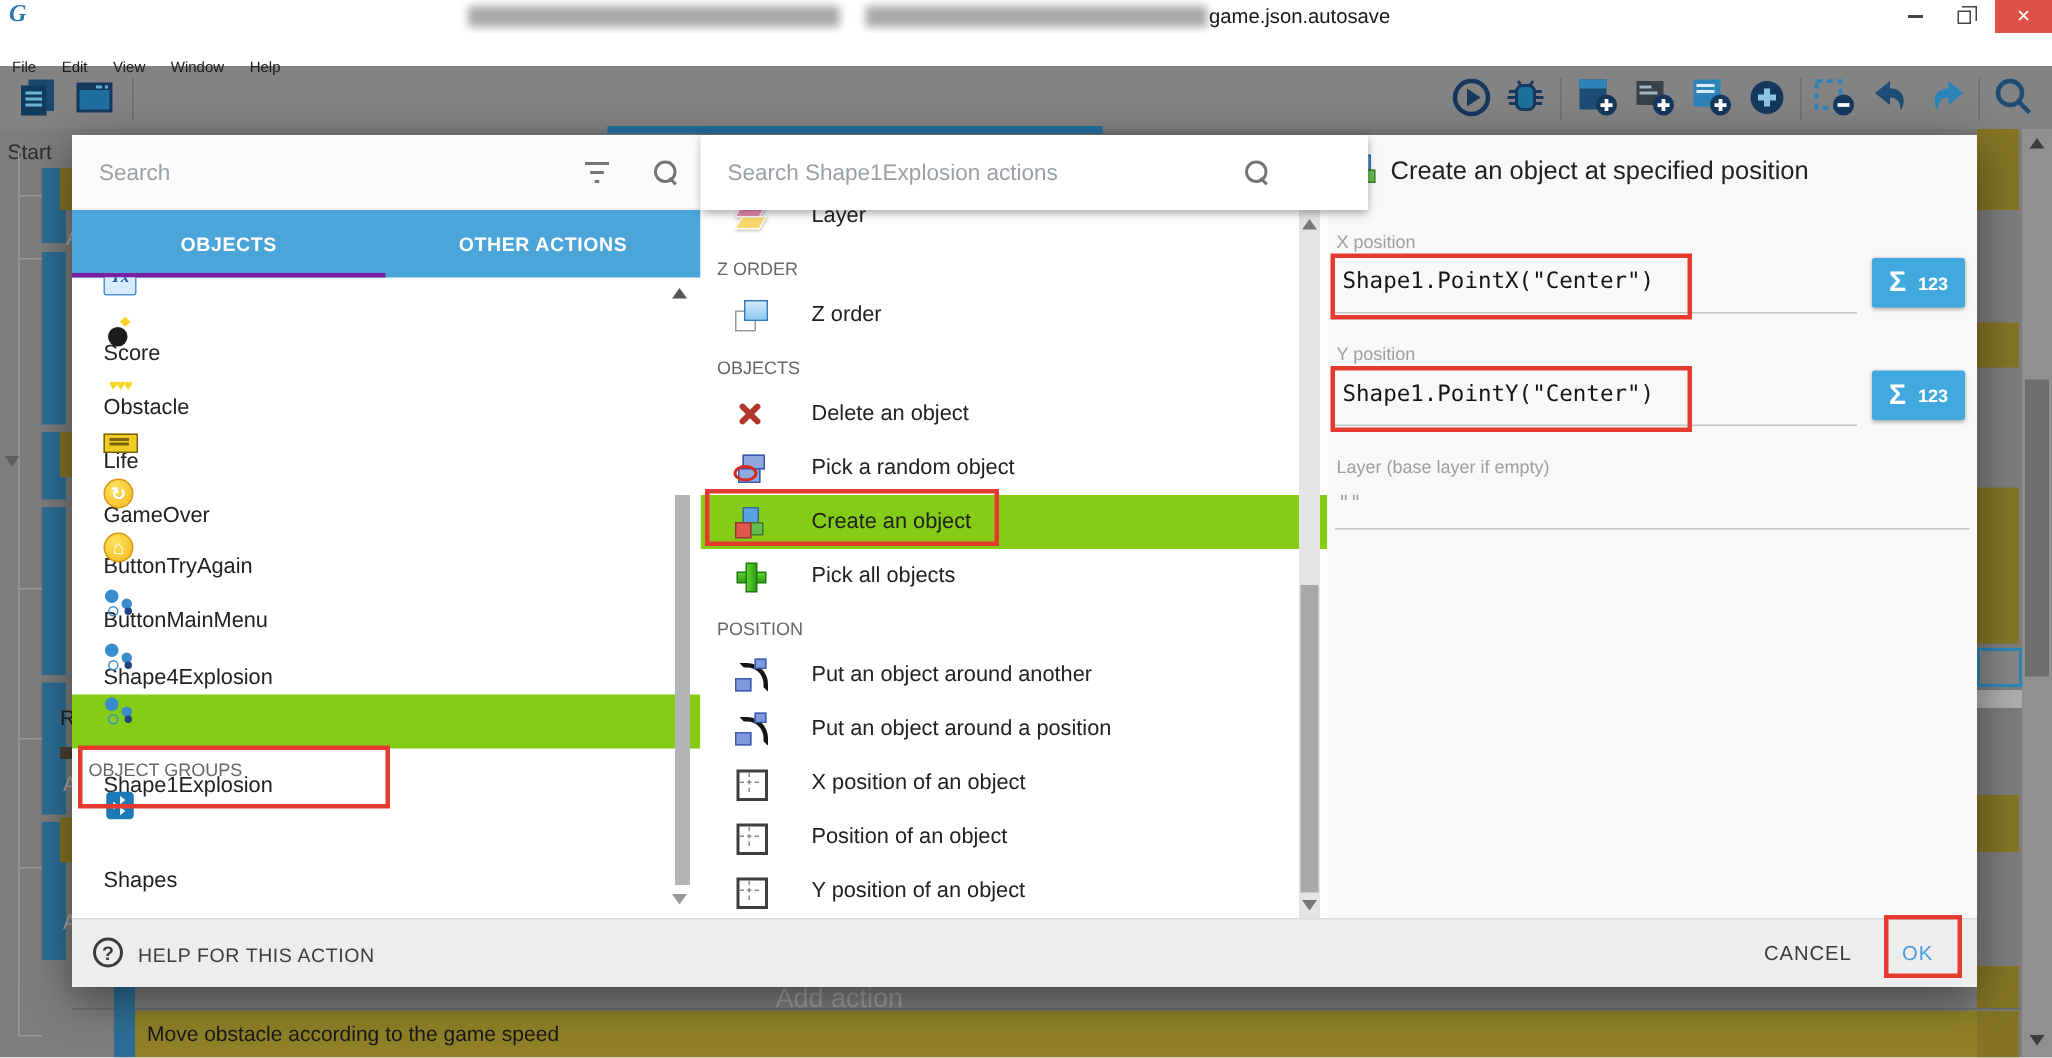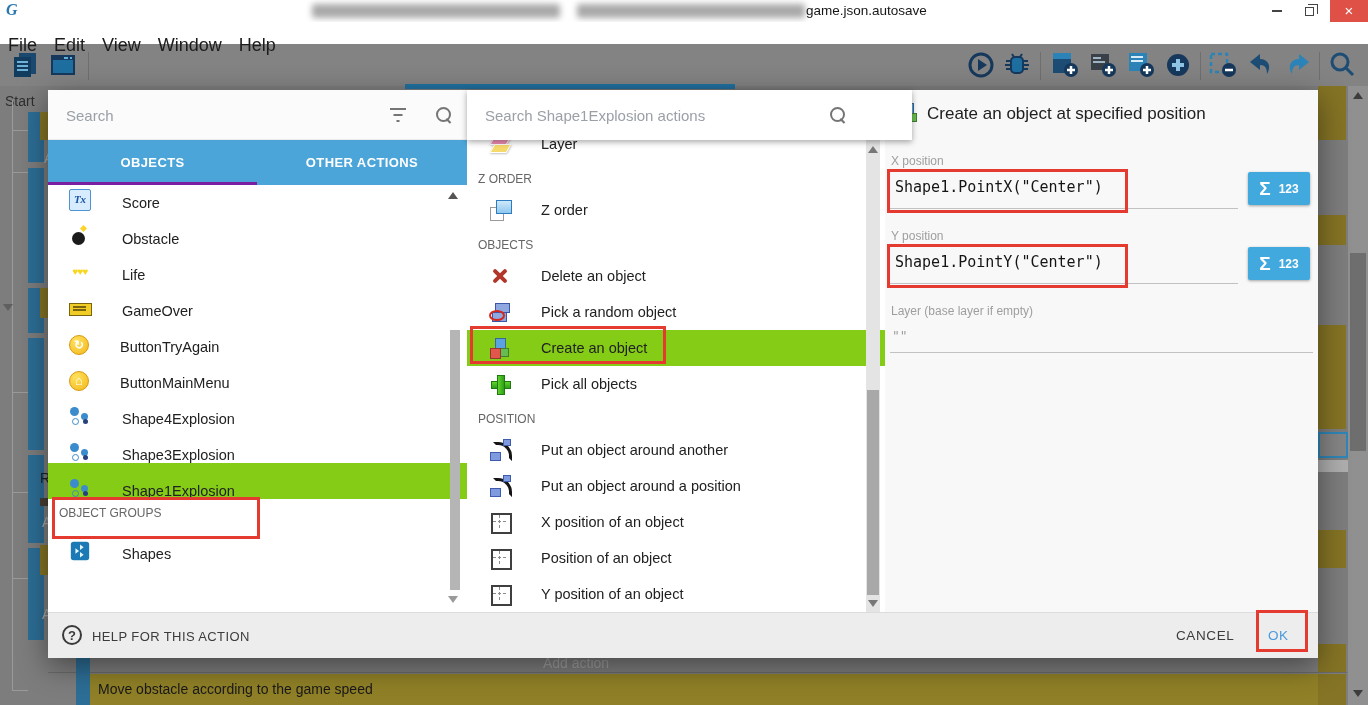--- a/index.html
+++ b/index.html
@@ -17,37 +17,37 @@
   .title-text { left:806px; top:3px; font-size:13.5px; color:#161616; }
   .winbtn { top:0; width:30px; height:22px; display:flex; align-items:center; justify-content:center; }
   .btn-min span { width:10px; height:2px; background:#444; display:block; }
   .btn-max span { width:9px; height:9px; border:1.5px solid #444; display:block; position:relative; }
   .btn-max span::before { content:""; position:absolute; left:2px; top:-4px; width:9px; height:9px; border:1.5px solid #444; border-bottom:none; border-left:none; }
   .btn-close { left:1330px; width:38px; background:#df5147; }
   .btn-close::before { content:"×"; color:#fff; font-size:15px; line-height:20px; }
 
   
   .menubar { left:0; top:22px; width:1368px; height:22px; background:#ffffff; z-index:30; display:flex; align-items:center; padding-left:8px; gap:17px; }
-  .menu-item { font-size:18px; color:#1c1c1c;margin-top:25px; }
+  .menu-item { font-size:10px; color:#1c1c1c;margin-top:25px; }
 
   
   .toolbar { left:0; top:44px; width:1368px; height:42px; background:#838383; z-index:2; }
   .tb-sep { top:52px; width:1px; height:28px; background:#6f6f6f; }
   .tbi { top:50px; width:30px; height:30px; }
   .scene-tab-underline { left:405px; top:84px; width:330px; height:5px; background:#2171a1; z-index:3; }
   .start-label { left:5px; top:93px; font-size:14px; color:#2e2e2e; z-index:1; }
 
   
   .ev { z-index:1; }
   .olive { background:#857425; }
   .bluebar { background:#2d6e96; }
   .treeline { background:#9a9a9a; }
   .clip-letter { font-size:14px; color:#1e1e1e; z-index:1; }
   .clip-grey { color:#a8a8a8; }
-  .add-action { left:543px; top:655px; font-size:14px; color:#9f9f9f; z-index:1; }
+  .add-action { left:517px; top:655px; font-size:18px; color:#9f9f9f; z-index:1; }
   .bottom-divider { left:48px; top:672px; width:1299px; height:1px; background:#6a6a6a; z-index:1; }
   .event-row { left:90px; top:674px; width:1256px; height:31px; background:#908027; z-index:1; }
   .event-row-text { left:98px; top:681px; font-size:14px; color:#191919; z-index:1; }
 
   
   .main-sb-track { left:1348px; top:86px; width:20px; height:619px; background:#909090; z-index:2; }
   .main-sb-thumb { left:1350px; top:253px; width:16px; height:198px; background:#6e6e6e; z-index:3; }
   .tri { width:0; height:0; z-index:4; }
   .tri-up { border-left:5px solid transparent; border-right:5px solid transparent; border-bottom:7px solid #3d3d3d; }
   .tri-down { border-left:5px solid transparent; border-right:5px solid transparent; border-top:7px solid #3d3d3d; }
@@ -68,21 +68,21 @@
   .filter-icon i:nth-child(3){ top:13px; width:3px; }
   .mag { width:18px; height:18px; }
   .mag::before { content:""; position:absolute; left:1px; top:1px; width:11px; height:11px; border:2px solid #757575; border-radius:50%; }
   .mag::after { content:""; position:absolute; left:12px; top:12px; width:6px; height:2px; background:#757575; transform:rotate(45deg); transform-origin:0 0; }
   .tabs { left:0; top:50px; width:419px; height:45px; background:#4ba5d9; }
   .tab { position:absolute; top:0; height:45px; display:flex; align-items:center; justify-content:center; font-size:13px; font-weight:bold; letter-spacing:.4px; color:#ffffff; }
   .tab-objects { left:0; width:209px; }
   .tab-other { left:209px; width:210px; }
   .tab-underline { left:0; top:92px; width:209px; height:3px; background:#7b1fa2; }
   .llist { left:0; top:95px; width:419px; height:427px; overflow:hidden; }
-  .lrow { display:flex; align-items:flex-end; height:36px; padding-left:21px; gap:31px; position:relative; }
+  .lrow { display:flex; align-items:flex-start; height:36px; padding-left:21px; gap:31px; position:relative;flex-direction:column; }
   .lrow:first-child { margin-top:-10px; }
   .row-sel { background:#84cc16; }
   .lbl { font-size:14.5px; color:#212121; white-space:nowrap; }
   .sect-hdr { height:27px; display:flex; align-items:center; padding-left:11px; font-size:12px; color:#666; }
   .sect-hdr-m { height:30px; display:flex; align-items:flex-end; padding:0 0 6px 11px; font-size:12px; color:#666; }
 
   
   .sb-thumb { background:#b5b5b5; }
   .msb-track { background:#e4e4e4; }
 

